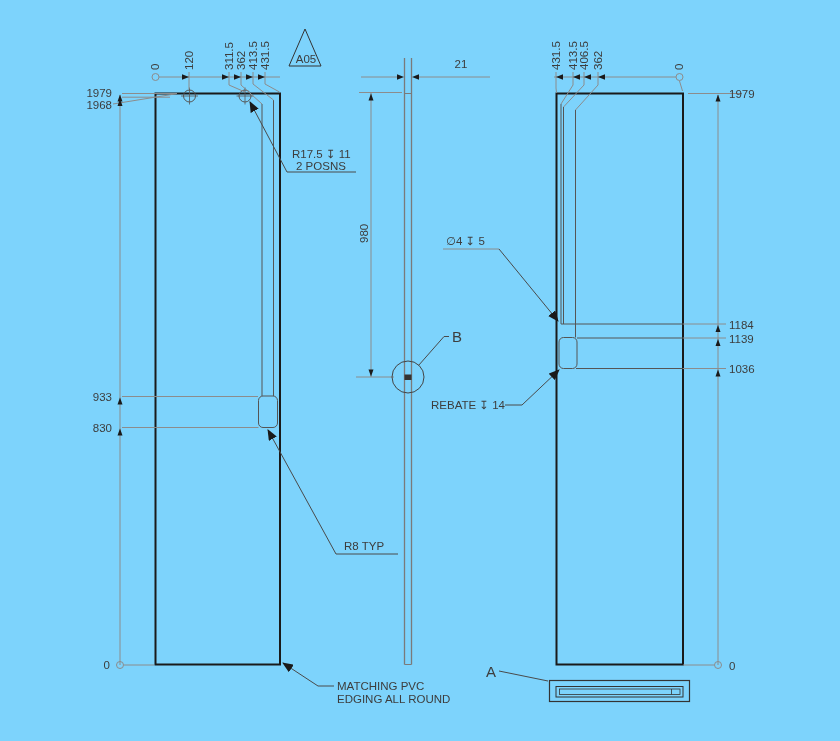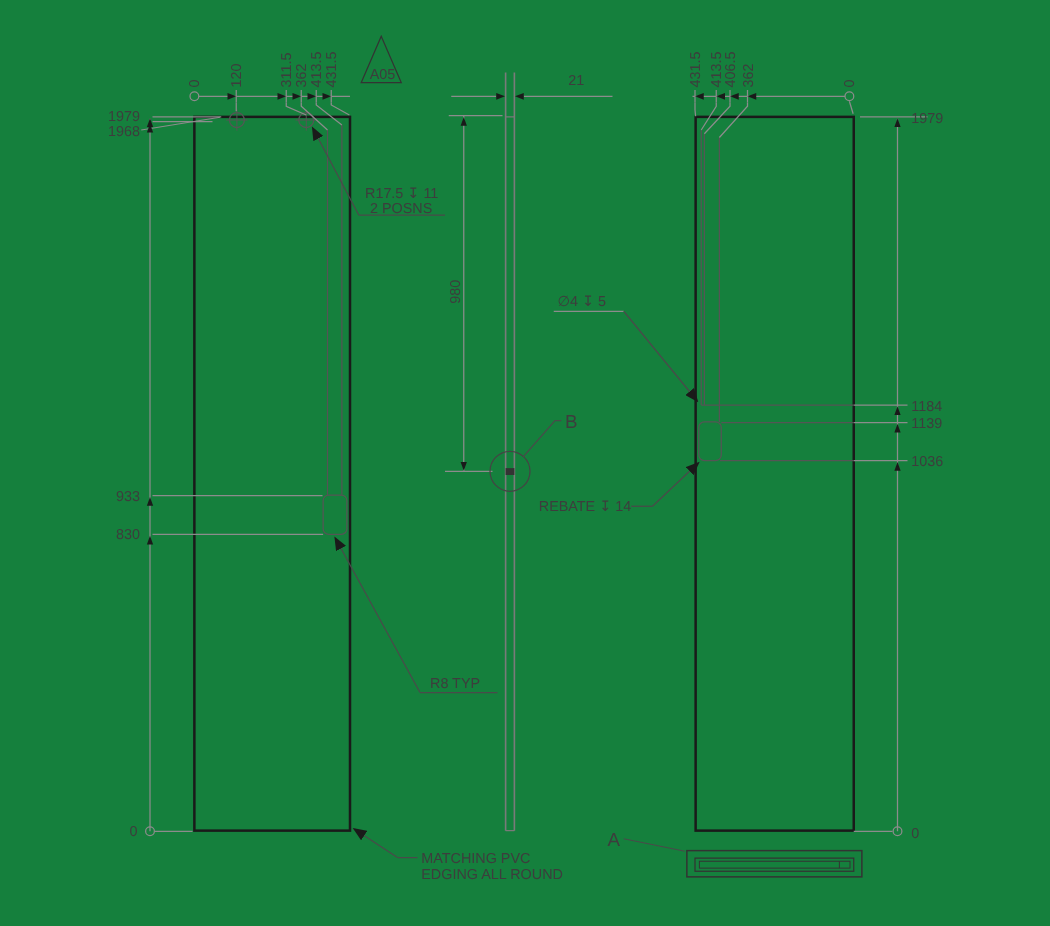--- a/index.html
+++ b/index.html
@@ -1,16 +1,16 @@
 <!DOCTYPE html>
 <html><head>
 <meta charset="utf-8">
 <style>
   html,body{margin:0;padding:0;background:#fdfdfd;}
-  .stage{width:840px;height:741px;position:relative;background:#15803d;
+  .stage{width:840px;height:741px;position:relative;background:#7dd3fc;
          font-family:"Liberation Sans", sans-serif;}
   svg{display:block;}
   text{fill:#3d3d3d;font-family:"Liberation Sans","DejaVu Sans",sans-serif;}
   .dimtxt{font-size:11.5px;}
   .bigtxt{font-size:15px;}
   .obj{stroke:#1a1a1a;stroke-width:2;fill:none;}
   .feat{stroke:#555;stroke-width:1;fill:none;}
   .dim{stroke:#8c8c8c;stroke-width:1;fill:none;}
   .lead{stroke:#4a4a4a;stroke-width:1;fill:none;}
   .arr{fill:#1a1a1a;stroke:none;}

